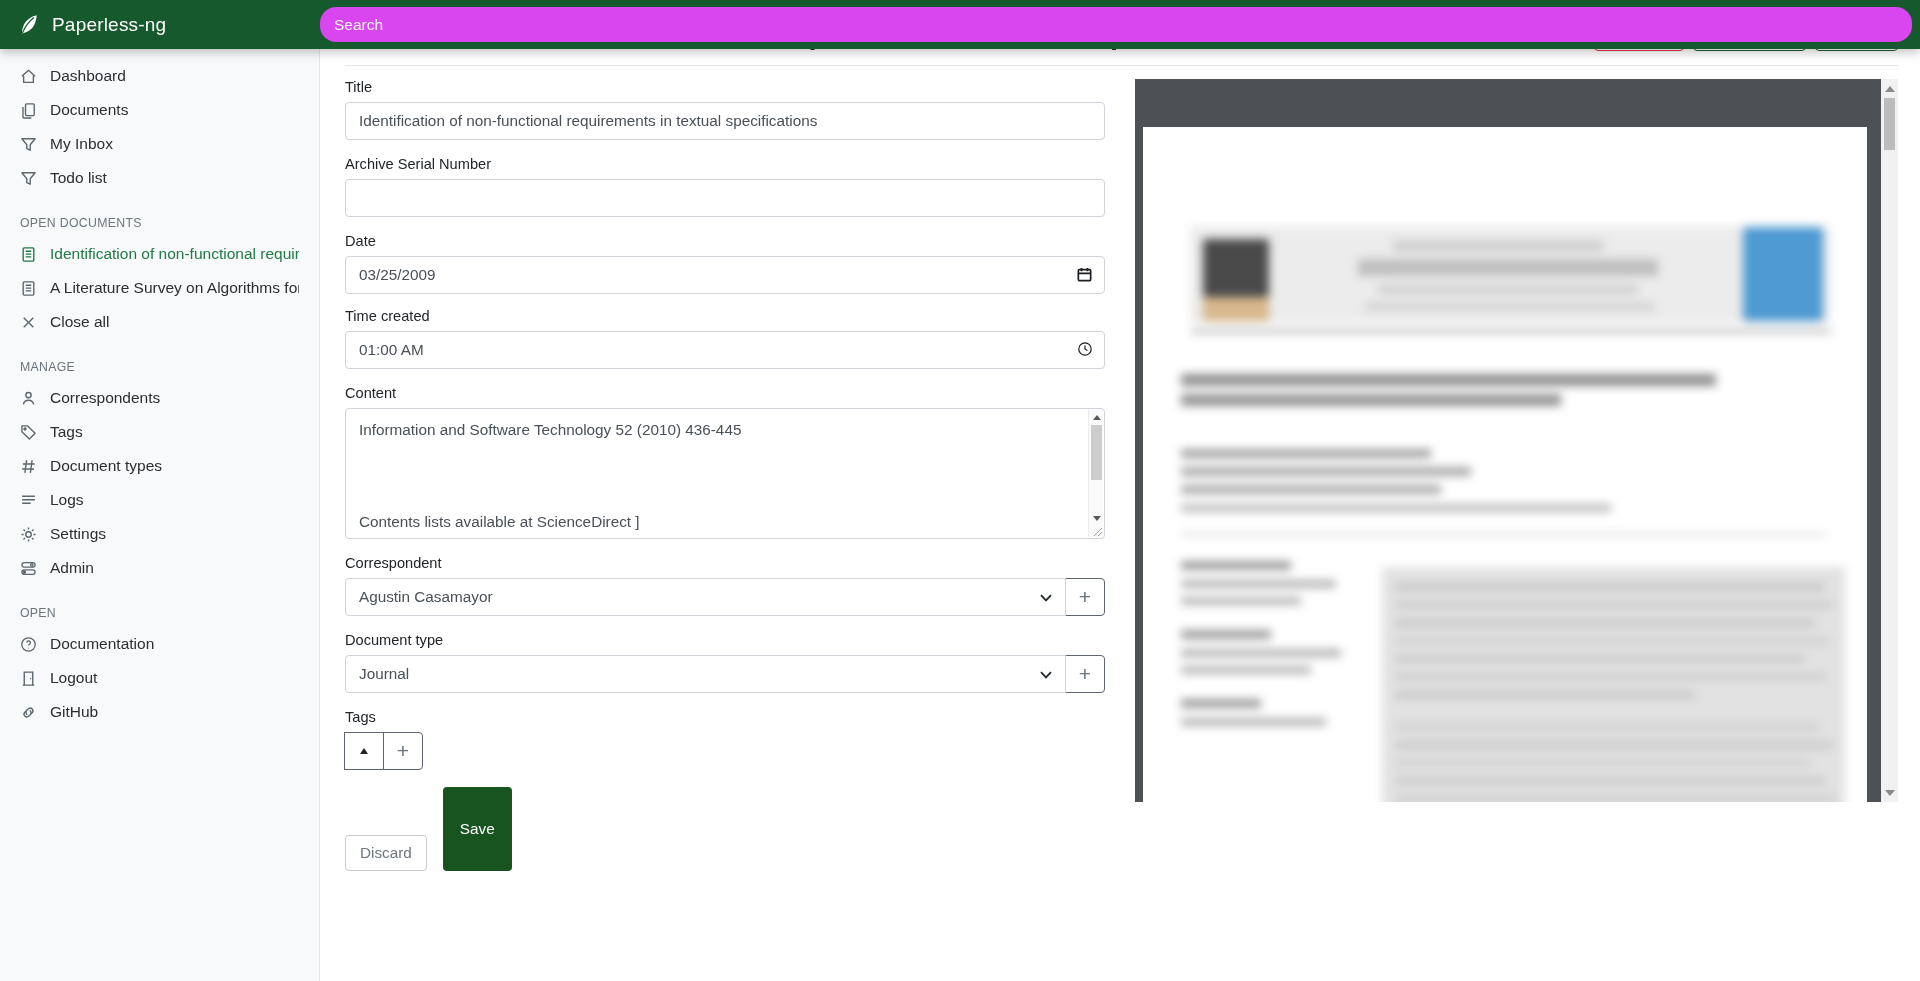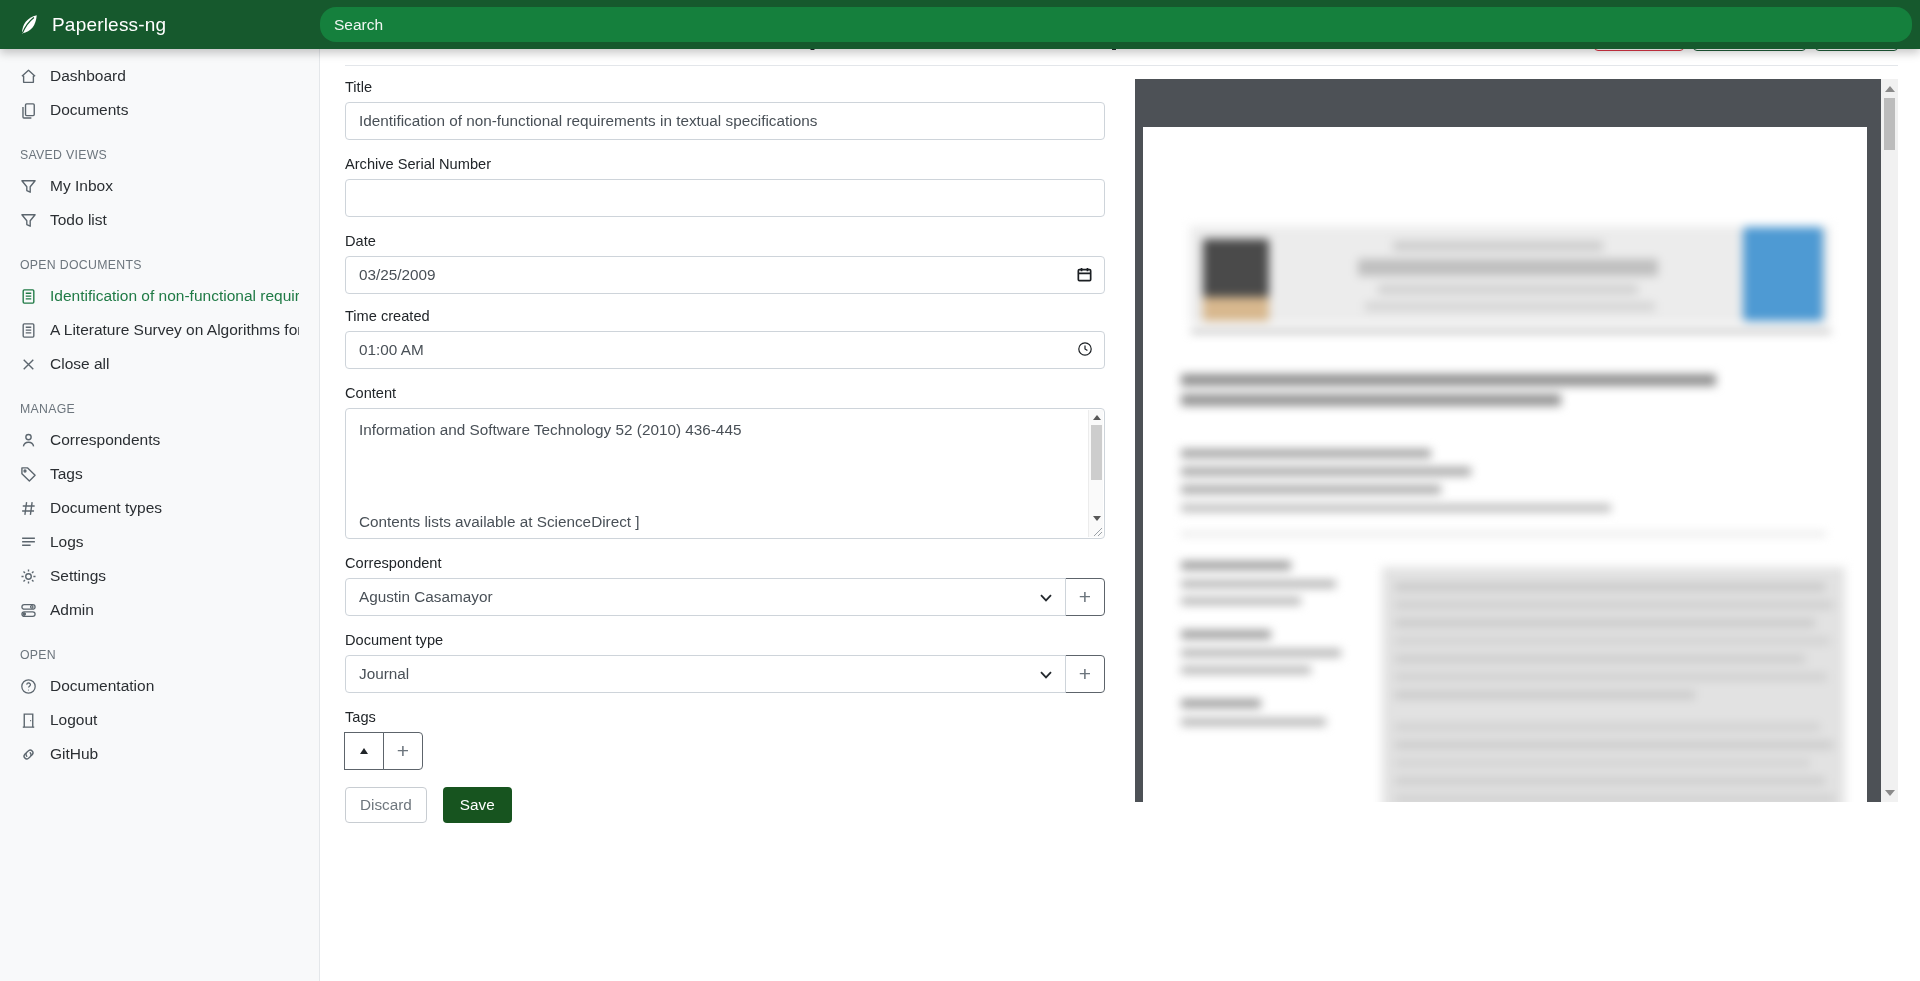--- a/index.html
+++ b/index.html
@@ -12,21 +12,21 @@
   
   .navbar {
     position:fixed; top:0; left:0; right:0; height:49px;
     background:#16592d; display:flex; align-items:center;
     box-shadow:0 4px 9px rgba(0,0,0,.22); z-index:50;
   }
   .brand { width:320px; flex:0 0 320px; display:flex; align-items:center; gap:12px; padding-left:17px; }
   .brand-name { color:#fff; font-size:19px; letter-spacing:.2px; }
   .search-input {
     flex:1; height:35px; margin-right:8px; border:none; outline:none;
-    background:#15803d; border-radius:16px; padding:0 14px;
+    background:#d946ef; border-radius:16px; padding:0 14px;
     color:#fff; font-size:15.5px; font-family:inherit;
   }
   .search-input::placeholder { color:#f1f6f3; opacity:1; }
 
   
   .sidebar {
     position:fixed; top:49px; left:0; bottom:0; width:320px;
     background:#f8f9fa; border-right:1px solid #e4e7ea; padding-top:10px;
     z-index:10;
   }
@@ -116,21 +116,21 @@
     background:#fff; display:flex; align-items:center; padding:0 8px;
   }
   .tag-badge {
     color:#fff; font-size:12.8px; font-weight:700; padding:4px 9px;
     border-radius:4px; line-height:1;
   }
 
   .form-actions { display:flex; gap:16px; margin-top:17px; }
   .btn-discard {
     background:#fff; border:1px solid #c8cdd2; color:#6f777e;
-    border-radius:4px; font-size:15.3px; padding:8px 14px; cursor:pointer; font-family:inherit;
+    border-radius:4px; font-size:15.3px; padding:8px 14px; cursor:pointer; font-family:inherit;margin-top:48px;
   }
   .btn-save {
     border:1px solid transparent; color:#fff; border-radius:4px;
     font-size:15.3px; padding:8px 16px; cursor:pointer; font-family:inherit;
   }
 
   
   .preview { flex:1; display:flex; height:723px; margin-top:0; }
   .pdf-frame { flex:1; position:relative; background:#4d5156; overflow:hidden; }
   .pdf-page {
@@ -173,21 +173,20 @@
     <span>Dashboard</span>
   </div>
   <div class="side-item">
     <svg width="17" height="17" viewBox="0 0 16 16" fill="none" stroke="currentColor" stroke-width="1.3">
         <rect x="5.2" y="1.8" width="8.2" height="11" rx="1"></rect>
         <path d="M2.8 4.6v9.6a.9.9 0 0 0 .9.9h7"></path>
       </svg>
     <span>Documents</span>
   </div>
 
-  <div class="side-header">SAVED VIEWS</div>
   <div class="side-item">
     <svg width="17" height="17" viewBox="0 0 16 16" fill="none" stroke="currentColor" stroke-width="1.3" stroke-linejoin="round">
         <path d="M1.8 2.6h12.4L9.6 8.2v5.2l-3.2-1.6V8.2z"></path>
       </svg>
     <span>My Inbox</span>
   </div>
   <div class="side-item">
     <svg width="17" height="17" viewBox="0 0 16 16" fill="none" stroke="currentColor" stroke-width="1.3" stroke-linejoin="round">
         <path d="M1.8 2.6h12.4L9.6 8.2v5.2l-3.2-1.6V8.2z"></path>
       </svg>

